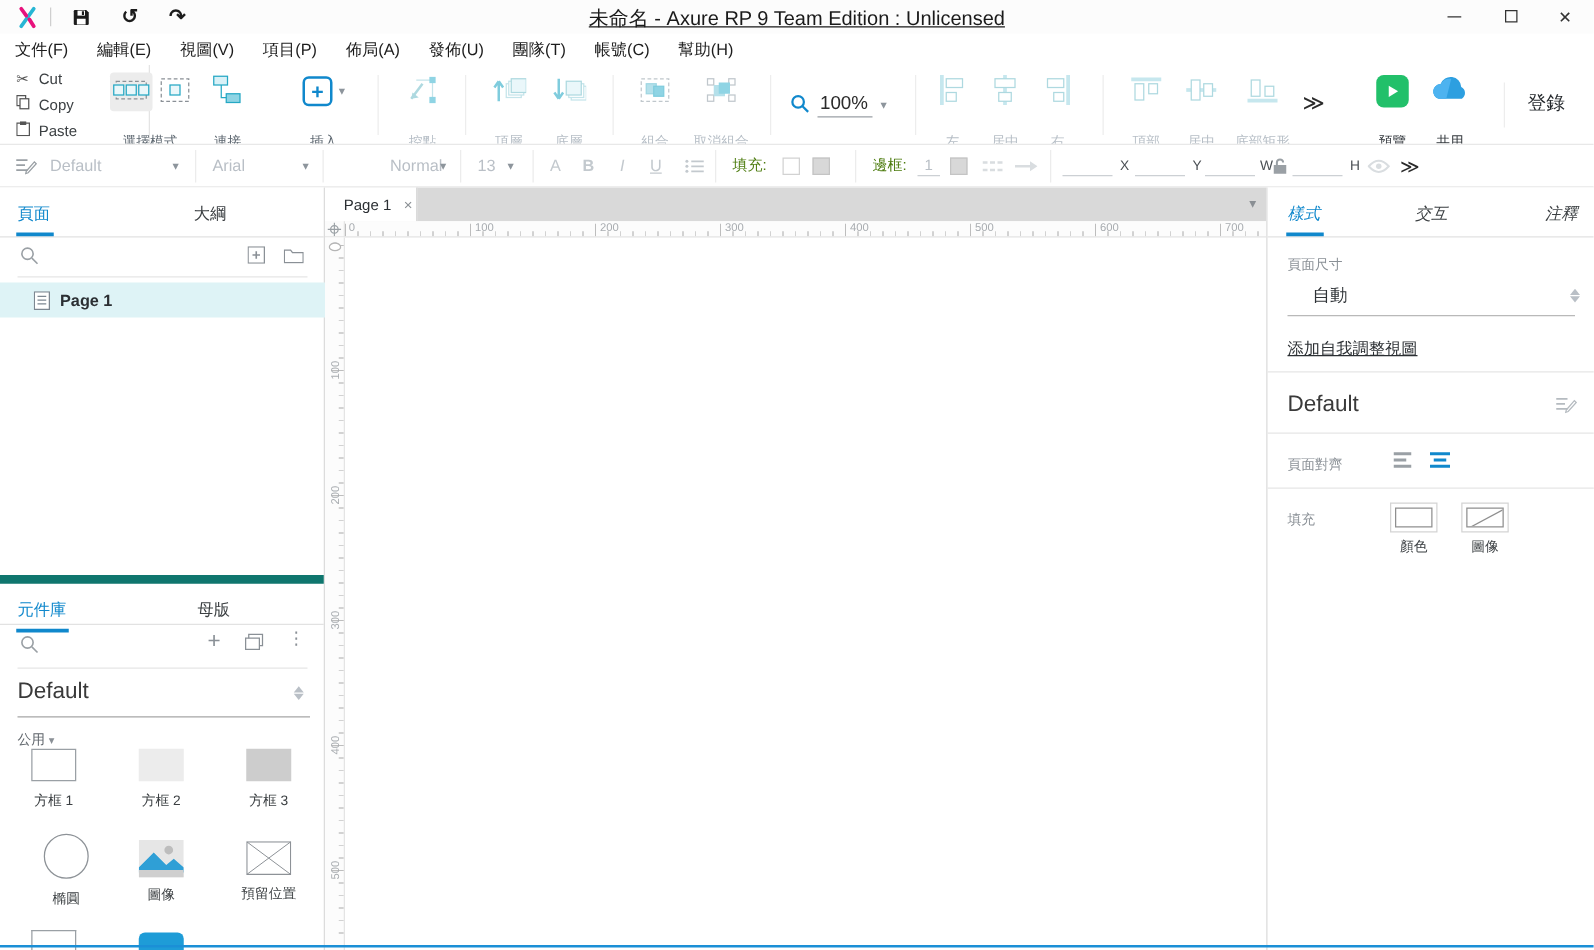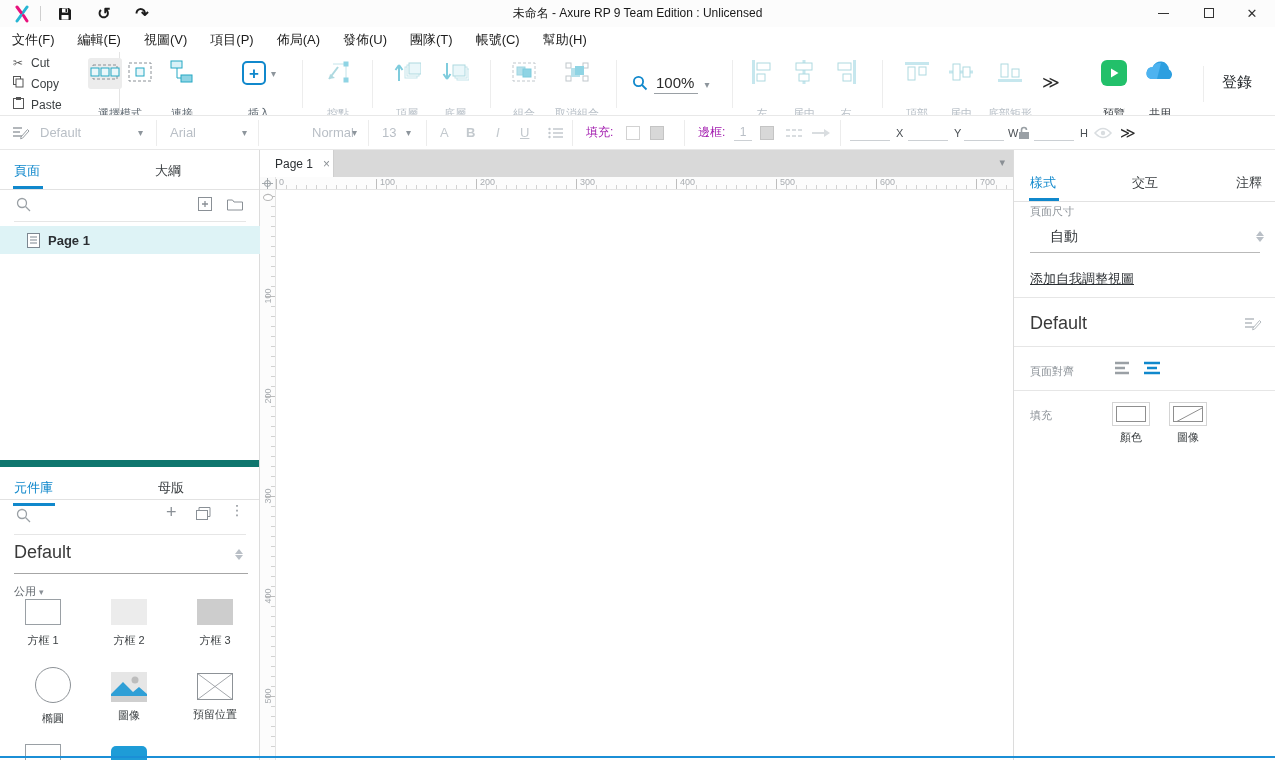--- a/index.html
+++ b/index.html
@@ -6,21 +6,21 @@
   html,body { margin:0; padding:0; }
   body {
     width:1275px; height:760px; position:relative; overflow:hidden;
     background:#fff; color:#333;
     font-family:"Liberation Sans", sans-serif; font-size:13px;
   }
   .abs { position:absolute; }
 
   
   .titlebar { position:absolute; left:0; top:0; width:1275px; height:27px; background:#fcfcfc; }
-  .titlebar .title { position:absolute; left:0; right:0; top:5px; text-align:center; font-size:12px; color:#1a1a1a; }
+  .titlebar .title { position:absolute; left:0; right:0; top:5px; text-align:center; font-size:16px; color:#1a1a1a;text-decoration:underline; }
   .tb-ico { position:absolute; top:4px; height:19px; display:flex; align-items:center; justify-content:center; }
   .tb-sep { position:absolute; left:40px; top:6px; width:1px; height:15px; background:#cfcfcf; }
   .glyphbtn { font-size:16px; color:#1c1c1c; font-weight:bold; line-height:1; }
   .winbtn { position:absolute; top:0; width:34px; height:26px; display:flex; align-items:center; justify-content:center; color:#333; font-size:13px; }
   .minbar { width:11px; height:1px; background:#333; }
   .maxbox { width:10px; height:10px; border:1px solid #333; }
 
   
   .menubar { position:absolute; left:0; top:27px; width:1275px; height:25px; background:#fff; display:flex; align-items:center; padding-left:12px; }
   .menubar span { padding:0 13px 0 0; margin-right:10px; color:#1c1c1c; font-size:13px; }
@@ -42,21 +42,21 @@
   .morechev { font-size:17px; color:#2b2b2b; letter-spacing:-2px; }
   .bigbtn .bico { width:26px; height:26px; border-radius:6px; display:flex; align-items:center; justify-content:center; margin:0 auto; }
   .bigbtn .lab { color:#32373c; }
   .signin { position:absolute; top:21px; font-size:15px; color:#24282c; }
 
   
   .toolbar2 { position:absolute; left:0; top:115px; width:1275px; height:35px; background:#fff; border-top:1px solid #e8e8e8; border-bottom:1px solid #e8e8e8; }
   .t2 { position:absolute; top:0; height:33px; display:flex; align-items:center; }
   .t2sep { position:absolute; top:4px; height:26px; width:1px; background:#ececec; }
   .ddtext { color:#b9bfc6; font-size:13px; }
-  .t2lab { color:#a21caf; font-size:12px; }
+  .t2lab { color:#4d7c0f; font-size:12px; }
   .t2dis { color:#c3c9ce; font-size:13px; }
   .uin { border-bottom:1px solid #ccd0d4; height:16px; display:inline-block; text-align:center; color:#b9bfc6; font-size:12px; }
   .sw { width:14px; height:14px; border:1px solid #d2d2d2; background:#fff; }
   .sw.gray { background:#d8d8d8; border-color:#c4c4c4; }
   .xylab { color:#4a4f54; font-size:11px; }
 
   
   .left-panel { position:absolute; left:0; top:150px; width:260px; height:610px; background:#fff; border-right:1px solid #dcdcdc; }
   .right-panel { position:absolute; left:1013px; top:150px; width:262px; height:610px; background:#fff; border-left:1px solid #dcdcdc; }
   .ptabs { position:absolute; left:0; width:100%; height:40px; border-bottom:1px solid #e2e2e2;padding-left:16px; }
@@ -615,21 +615,21 @@
     <span style="top:101px;">100</span>
     <span style="top:201px;">200</span>
     <span style="top:301px;">300</span>
     <span style="top:401px;">400</span>
     <span style="top:501px;">500</span>
   </div>
   <div class="origin-oval"></div>
 </div>
 
 <div class="right-panel">
-  <div class="ptabs" style="top:12px;">
+  <div class="ptabs" style="top:0;font-style:italic;">
     <span class="ptab active" style="left:16px;">樣式</span>
     <div class="tabline" style="left:15px;width:30px;"></div>
     <span class="ptab" style="left:118px;">交互</span>
     <span class="ptab" style="left:222px;">注釋</span>
   </div>
 
   <div class="minilab" style="left:16px;top:54px;">頁面尺寸</div>
   <div class="abs" style="left:16px;top:78px;font-size:14px;color:#2f3337;margin-left:20px;">自動</div>
   <span class="spinner" style="right:10px;top:80px;position:absolute;">
       <i class="up"></i>

